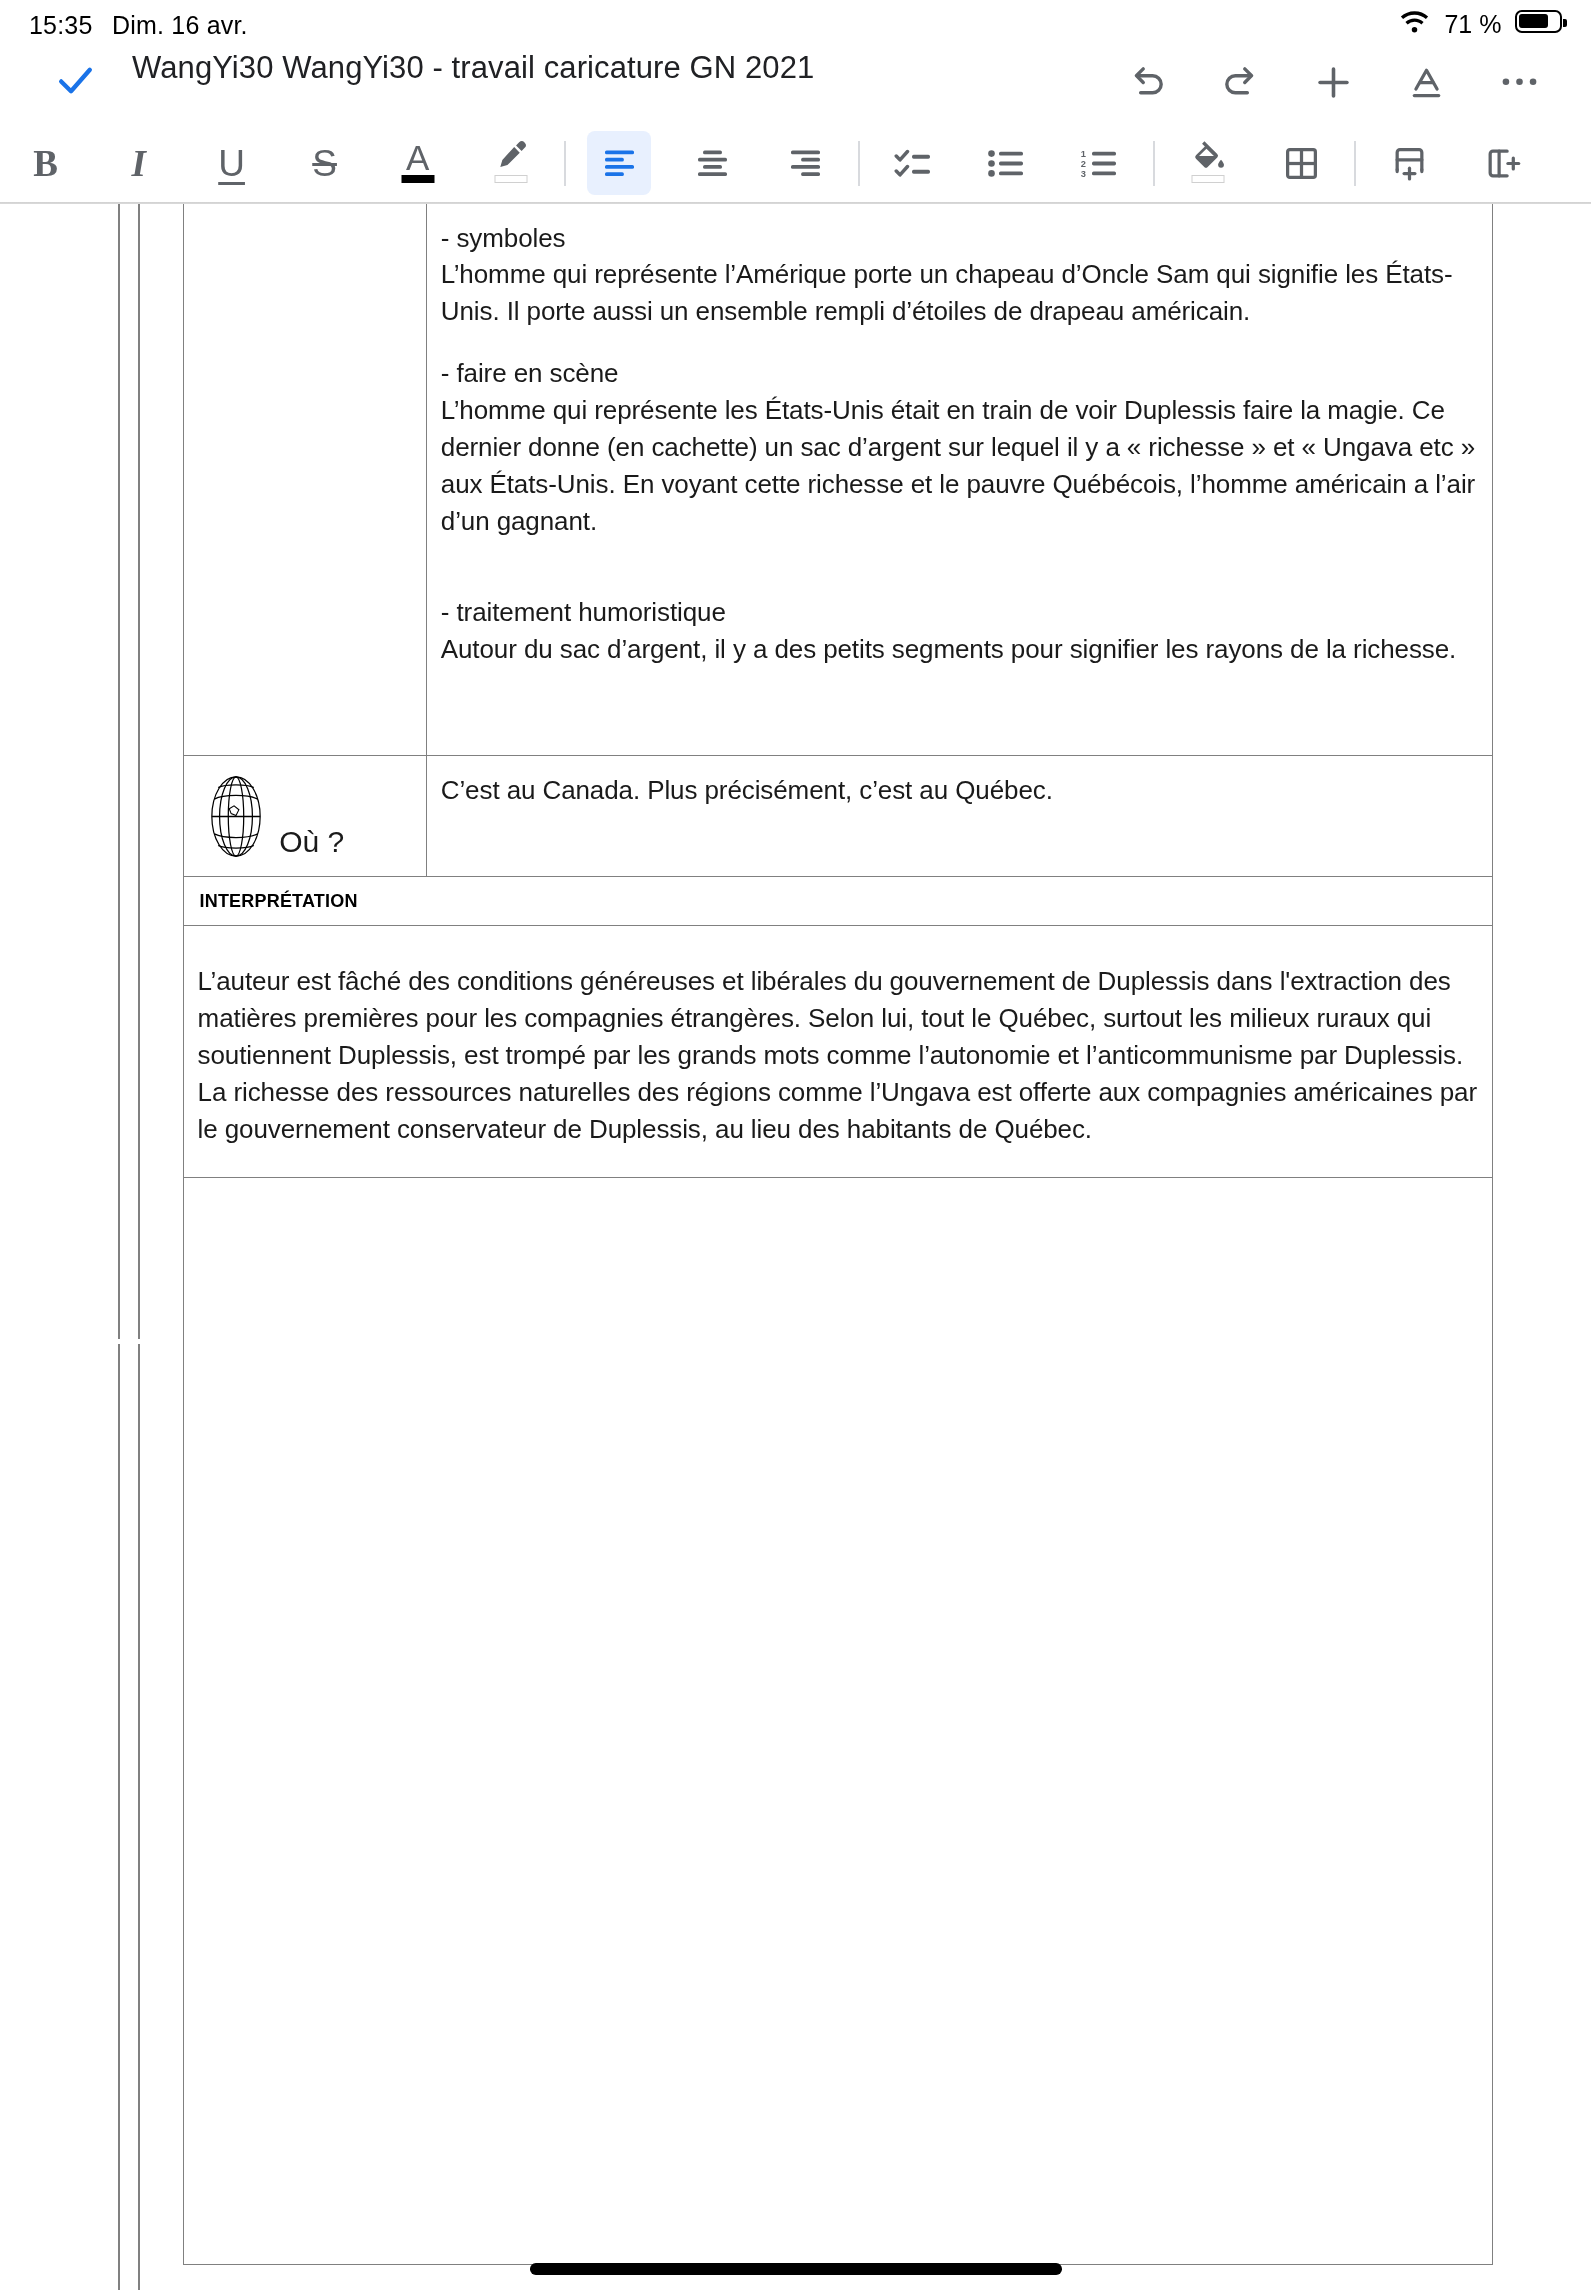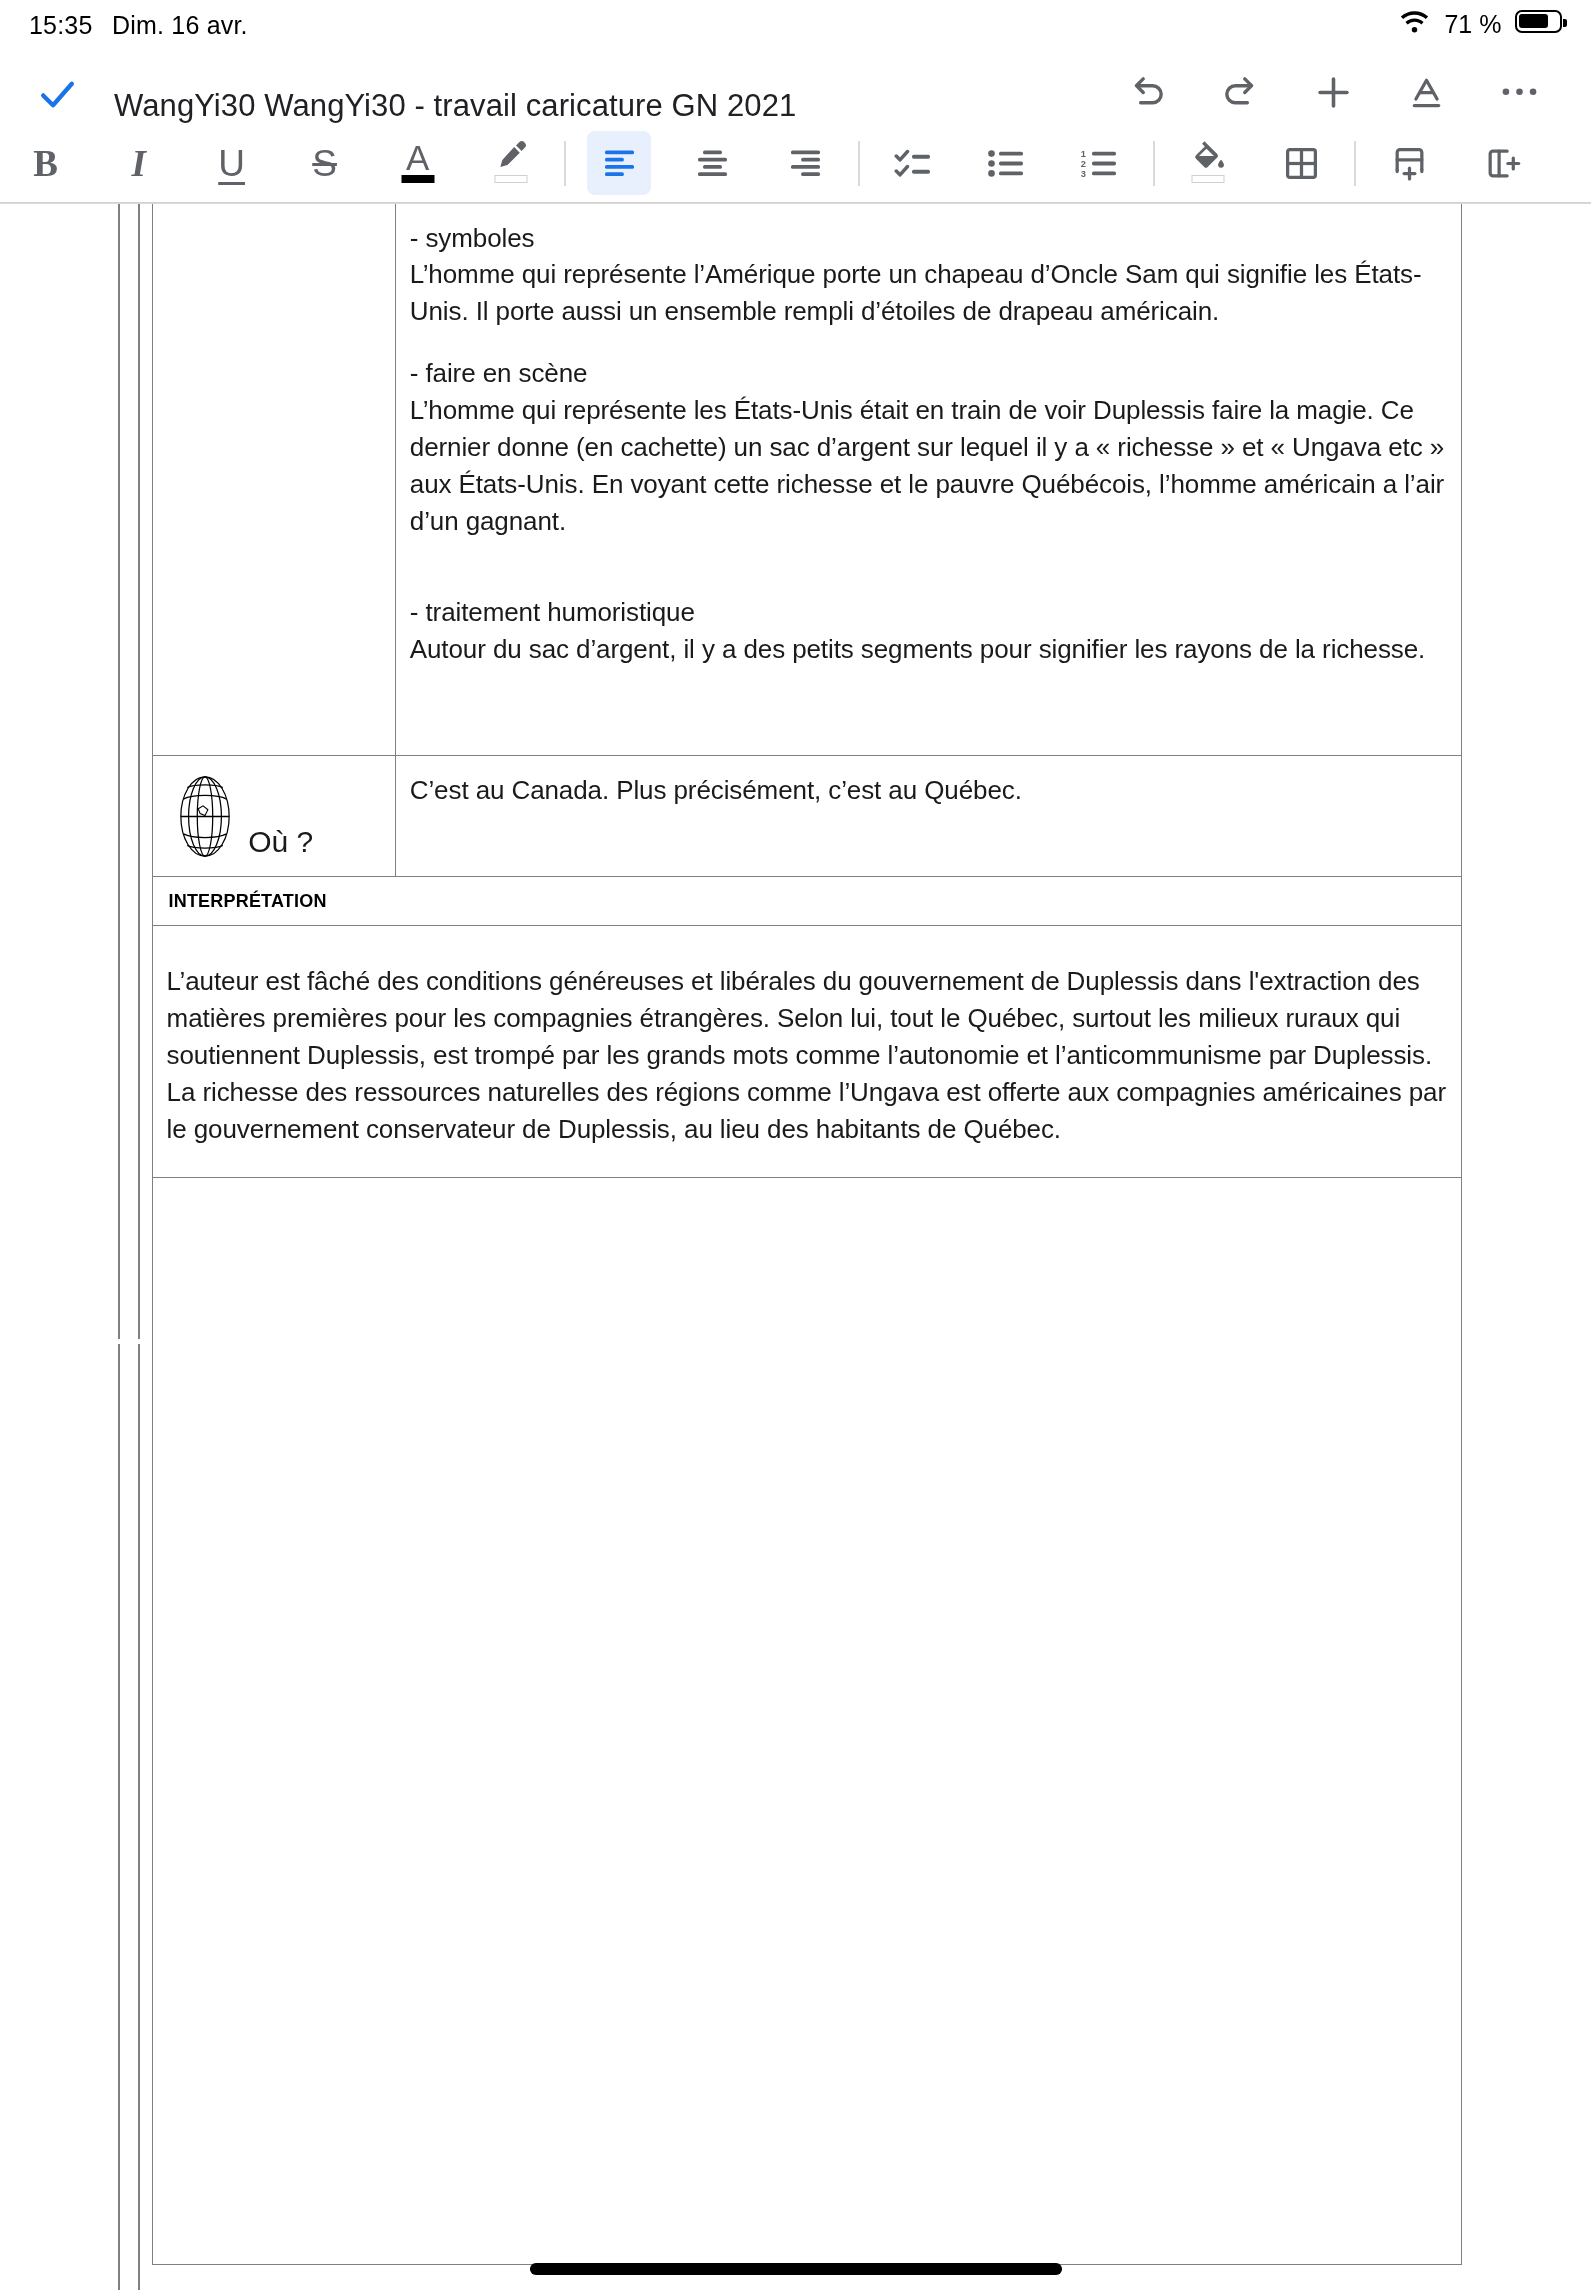--- a/index.html
+++ b/index.html
@@ -45,22 +45,22 @@
   }
   .batt-fill {
     height: 13.6px; background: #000; border-radius: 2.9px;
     margin-left: 2.4px; width: 29px;
   }
 
   
   .titlebar {
     position: absolute; top: 50px; left: 0;
     width: 1591px; height: 74px;
-    display: flex; align-items: flex-end;
-    padding: 0 25px 0 27px;
+    display: flex; align-items: flex-start;
+    padding: 0 25px 0 45px;
     background: #fff;
   }
   .check-btn {
     width: 60px; height: 60px;
     display: flex; align-items: center; justify-content: center;
   }
   .doc-title {
     margin-left: 27px;
     font-size: 31px;
     color: #202124;
@@ -128,21 +128,21 @@
     overflow: hidden;
   }
   
   .vrule { position: absolute; top: 0; width: 1.9px; background: #808080; }
   .vrule.a { left: 118px;  height: 1135px; }
   .vrule.b { left: 138px;  height: 1135px; }
   .vrule.c { left: 118px;  top: 1140px; height: 946px; }
   .vrule.d { left: 138px;  top: 1140px; height: 946px; }
 
   .doc {
-    position: absolute; left: 152px; top: 0;
+    position: absolute; left: 183px; top: 0;
     width: 1356px;
   }
   table.doctbl {
     border-collapse: collapse;
     width: 1310px;
     table-layout: fixed;
   }
   table.doctbl td {
     border: 1.9px solid #808080;
     vertical-align: top;

